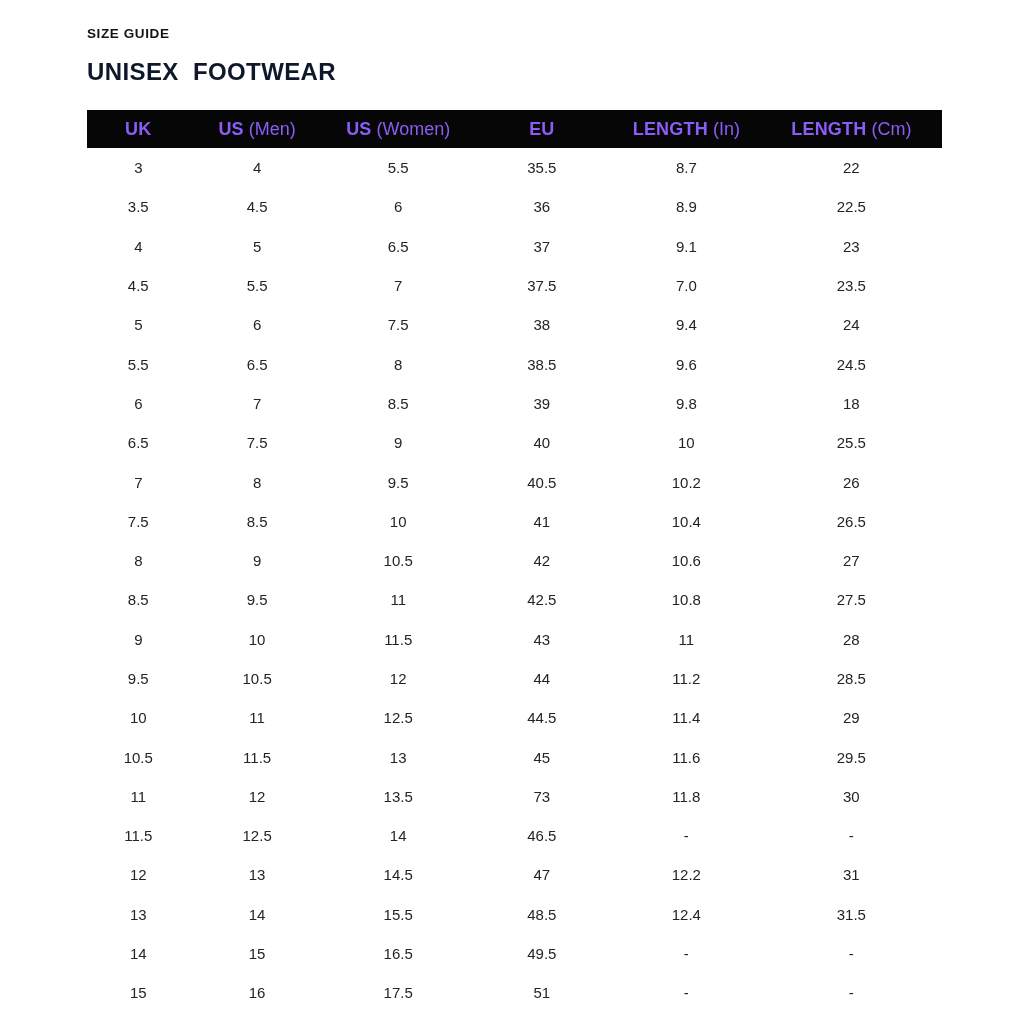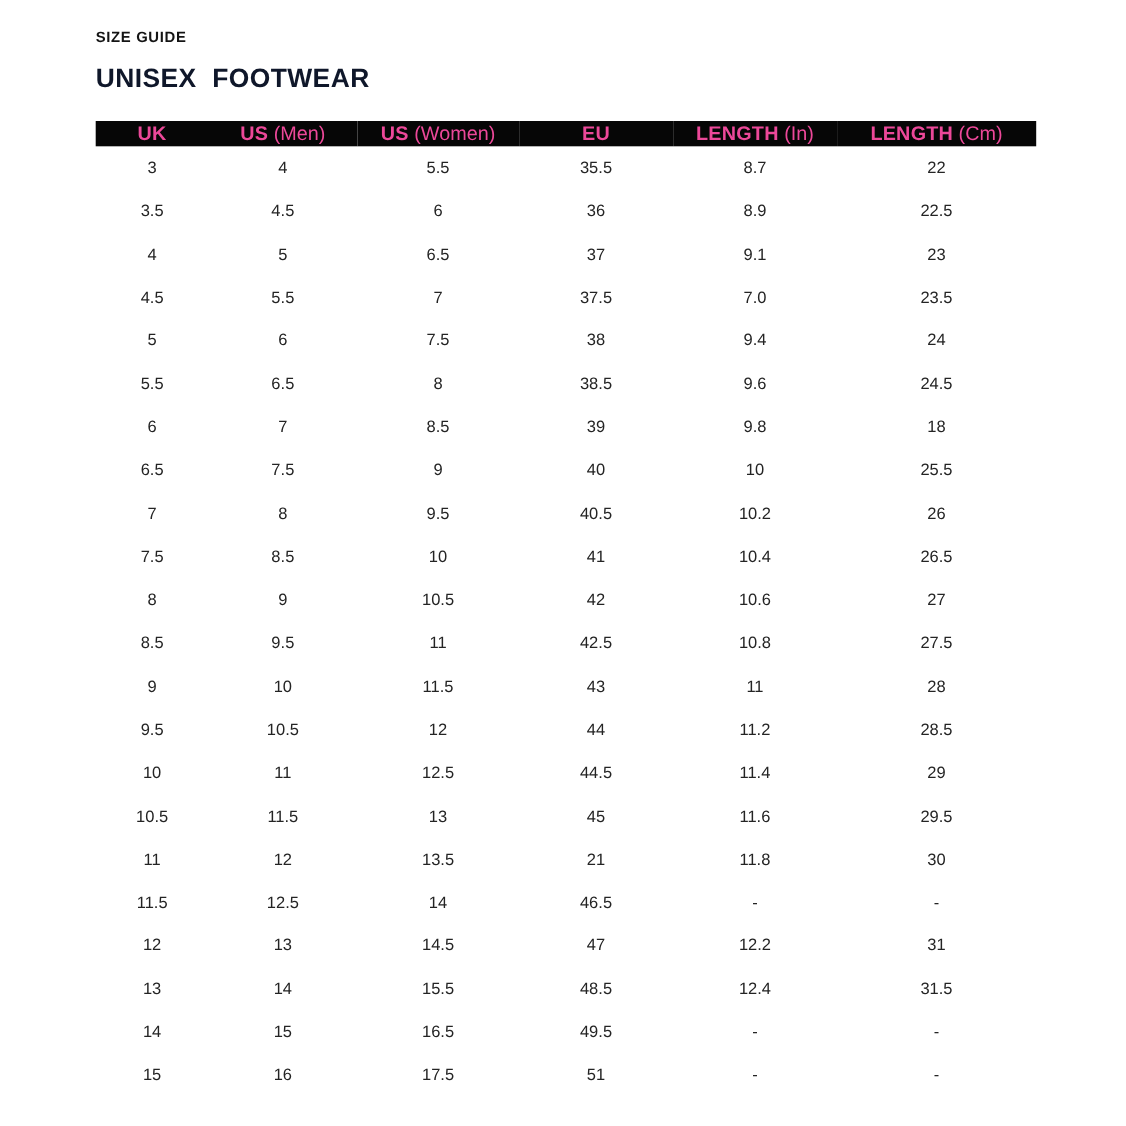--- a/index.html
+++ b/index.html
@@ -39,22 +39,22 @@
     margin-top: 24px;
   }
   col.c1 { width: 12.0%; }
   col.c2 { width: 15.8%; }
   col.c3 { width: 17.2%; }
   col.c4 { width: 16.4%; }
   col.c5 { width: 17.4%; }
   col.c6 { width: 21.2%; }
   thead th {
     background: #060606;
-    color: #ec4899;
-    height: 23px;
+    color: #8b5cf6;
+    height: 38px;
     font-size: 18px;
     font-weight: 400;
     text-align: center;
     vertical-align: middle;
     padding: 0;
     white-space: nowrap;
     margin-left: 22px;
   }
   thead th .main { font-weight: 700; letter-spacing: 0.2px; }
   thead th .sub  { font-weight: 400; margin-left: 5px; }
@@ -233,21 +233,21 @@
           <td>11.5</td>
           <td>13</td>
           <td>45</td>
           <td>11.6</td>
           <td>29.5</td>
         </tr>
         <tr>
           <td>11</td>
           <td>12</td>
           <td>13.5</td>
-          <td>21</td>
+          <td>73</td>
           <td>11.8</td>
           <td>30</td>
         </tr>
         <tr>
           <td>11.5</td>
           <td>12.5</td>
           <td>14</td>
           <td>46.5</td>
           <td>-</td>
           <td>-</td>

